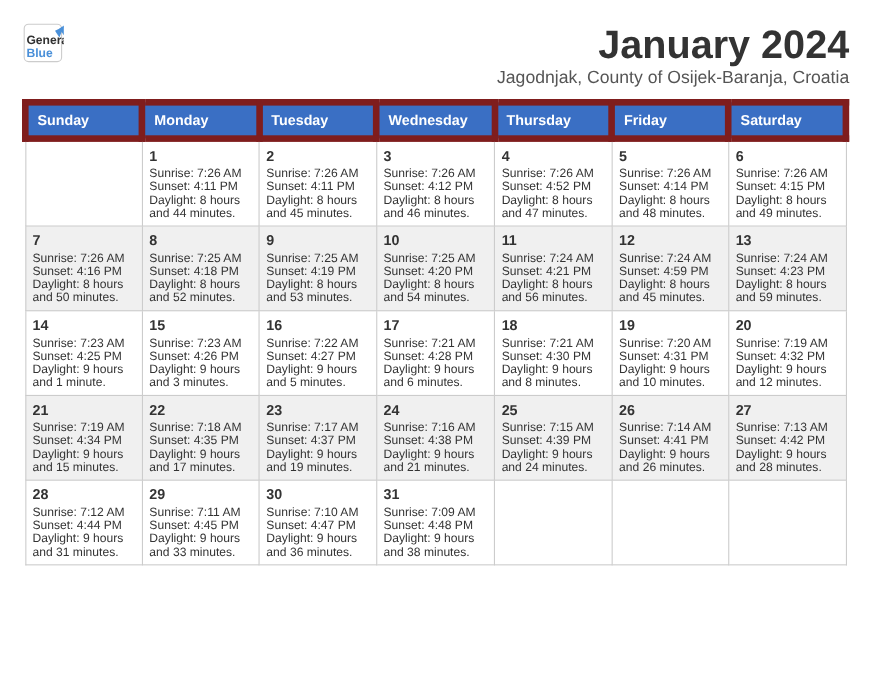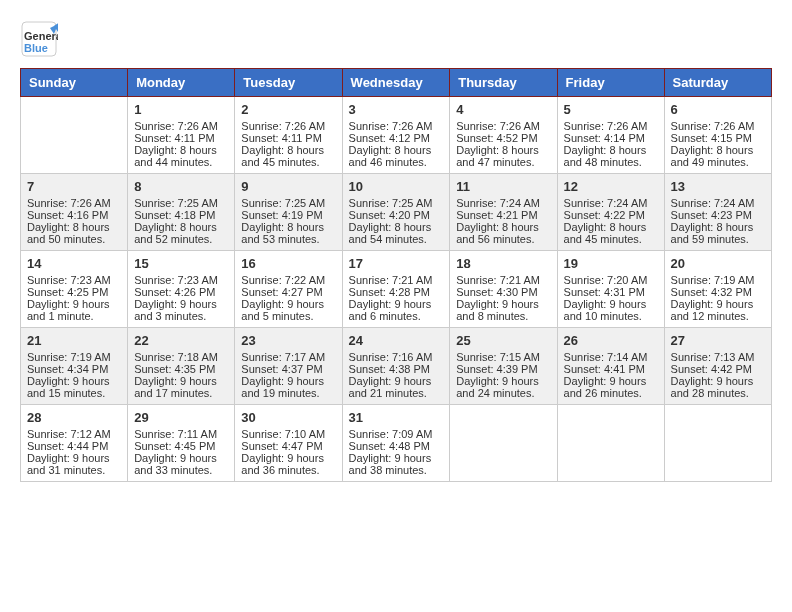--- a/index.html
+++ b/index.html
@@ -36,21 +36,21 @@
     .calendar-table {
       width: 100%;
       border-collapse: collapse;
     }
     .calendar-table th {
       background-color: #3a6fc4;
       color: #fff;
       text-align: left;
       padding: 6px 8px;
       font-size: 13px;
-      border: 1px solid #7f1d1d;
+      border: 6px solid #7f1d1d;
     }
     .calendar-table td {
       border: 1px solid #ccc;
       vertical-align: top;
       padding: 5px 6px;
       font-size: 11px;
       color: #333;
       width: 108px;
       min-height: 80px;
     }
@@ -75,20 +75,24 @@
     <div style="display:flex;align-items:center;gap:4px;">
       <svg width="38" height="38" viewBox="0 0 38 38">
         <rect x="2" y="2" width="34" height="34" rx="4" fill="#fff" stroke="#ccc" stroke-width="1"></rect>
         <text x="4" y="20" font-size="11" font-weight="bold" fill="#333" font-family="Arial">General</text>
         <text x="4" y="32" font-size="11" font-weight="bold" fill="#4a90d9" font-family="Arial">Blue</text>
         <polygon points="30,8 38,4 34,14" fill="#4a90d9"></polygon>
         <polygon points="34,6 40,2 38,12" fill="#4a90d9"></polygon>
       </svg>
     </div>
   </div>
+  <div class="title-block">
+    <div class="month-title">January 2024</div>
+    <div class="subtitle">Jagodnjak, County of Osijek-Baranja, Croatia</div>
+  </div>
 </div>
 
 <table class="calendar-table">
   <thead>
     <tr>
     <th>Sunday</th>
         <th>Monday</th>
         <th>Tuesday</th>
         <th>Wednesday</th>
         <th>Thursday</th>
@@ -105,21 +109,21 @@
         <td><span class="day-num">4</span><span>Sunrise: 7:26 AM</span><br><span>Sunset: 4:52 PM</span><br><span>Daylight: 8 hours and 47 minutes.</span></td>
         <td><span class="day-num">5</span><span>Sunrise: 7:26 AM</span><br><span>Sunset: 4:14 PM</span><br><span>Daylight: 8 hours and 48 minutes.</span></td>
         <td><span class="day-num">6</span><span>Sunrise: 7:26 AM</span><br><span>Sunset: 4:15 PM</span><br><span>Daylight: 8 hours and 49 minutes.</span></td>
       </tr>
       <tr class="row-shaded">
         <td><span class="day-num">7</span><span>Sunrise: 7:26 AM</span><br><span>Sunset: 4:16 PM</span><br><span>Daylight: 8 hours and 50 minutes.</span></td>
         <td><span class="day-num">8</span><span>Sunrise: 7:25 AM</span><br><span>Sunset: 4:18 PM</span><br><span>Daylight: 8 hours and 52 minutes.</span></td>
         <td><span class="day-num">9</span><span>Sunrise: 7:25 AM</span><br><span>Sunset: 4:19 PM</span><br><span>Daylight: 8 hours and 53 minutes.</span></td>
         <td><span class="day-num">10</span><span>Sunrise: 7:25 AM</span><br><span>Sunset: 4:20 PM</span><br><span>Daylight: 8 hours and 54 minutes.</span></td>
         <td><span class="day-num">11</span><span>Sunrise: 7:24 AM</span><br><span>Sunset: 4:21 PM</span><br><span>Daylight: 8 hours and 56 minutes.</span></td>
-        <td><span class="day-num">12</span><span>Sunrise: 7:24 AM</span><br><span>Sunset: 4:22 PM</span><br><span>Daylight: 8 hours and 45 minutes.</span></td>
+        <td><span class="day-num">12</span><span>Sunrise: 7:24 AM</span><br><span>Sunset: 4:59 PM</span><br><span>Daylight: 8 hours and 45 minutes.</span></td>
         <td><span class="day-num">13</span><span>Sunrise: 7:24 AM</span><br><span>Sunset: 4:23 PM</span><br><span>Daylight: 8 hours and 59 minutes.</span></td>
       </tr>
       <tr class="row-white">
         <td><span class="day-num">14</span><span>Sunrise: 7:23 AM</span><br><span>Sunset: 4:25 PM</span><br><span>Daylight: 9 hours and 1 minute.</span></td>
         <td><span class="day-num">15</span><span>Sunrise: 7:23 AM</span><br><span>Sunset: 4:26 PM</span><br><span>Daylight: 9 hours and 3 minutes.</span></td>
         <td><span class="day-num">16</span><span>Sunrise: 7:22 AM</span><br><span>Sunset: 4:27 PM</span><br><span>Daylight: 9 hours and 5 minutes.</span></td>
         <td><span class="day-num">17</span><span>Sunrise: 7:21 AM</span><br><span>Sunset: 4:28 PM</span><br><span>Daylight: 9 hours and 6 minutes.</span></td>
         <td><span class="day-num">18</span><span>Sunrise: 7:21 AM</span><br><span>Sunset: 4:30 PM</span><br><span>Daylight: 9 hours and 8 minutes.</span></td>
         <td><span class="day-num">19</span><span>Sunrise: 7:20 AM</span><br><span>Sunset: 4:31 PM</span><br><span>Daylight: 9 hours and 10 minutes.</span></td>
         <td><span class="day-num">20</span><span>Sunrise: 7:19 AM</span><br><span>Sunset: 4:32 PM</span><br><span>Daylight: 9 hours and 12 minutes.</span></td>

